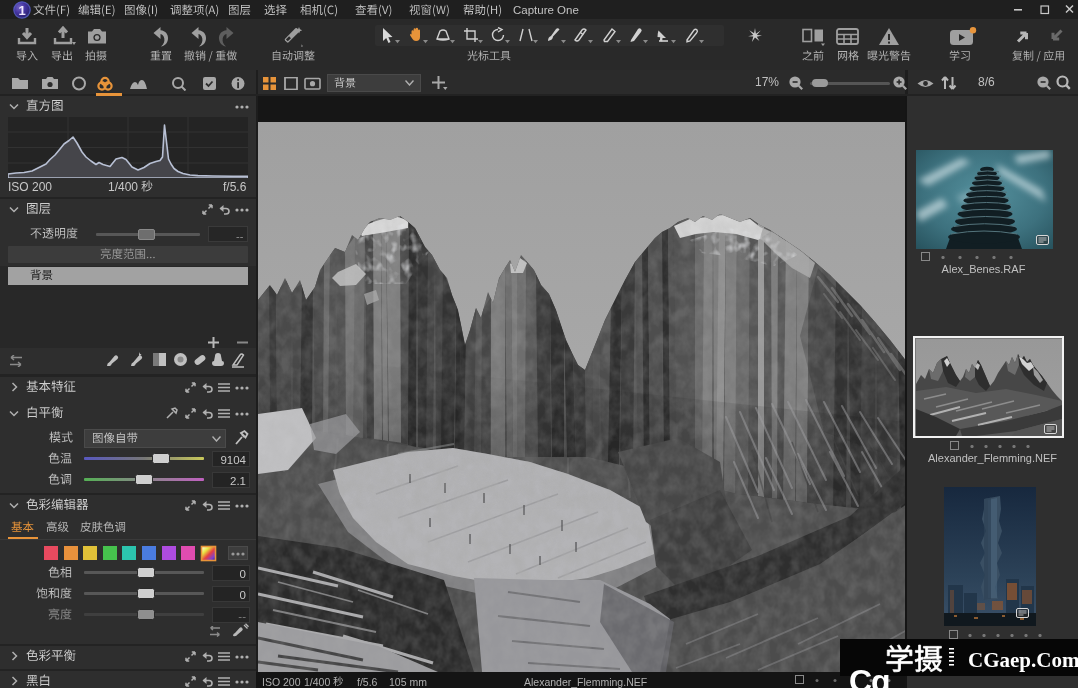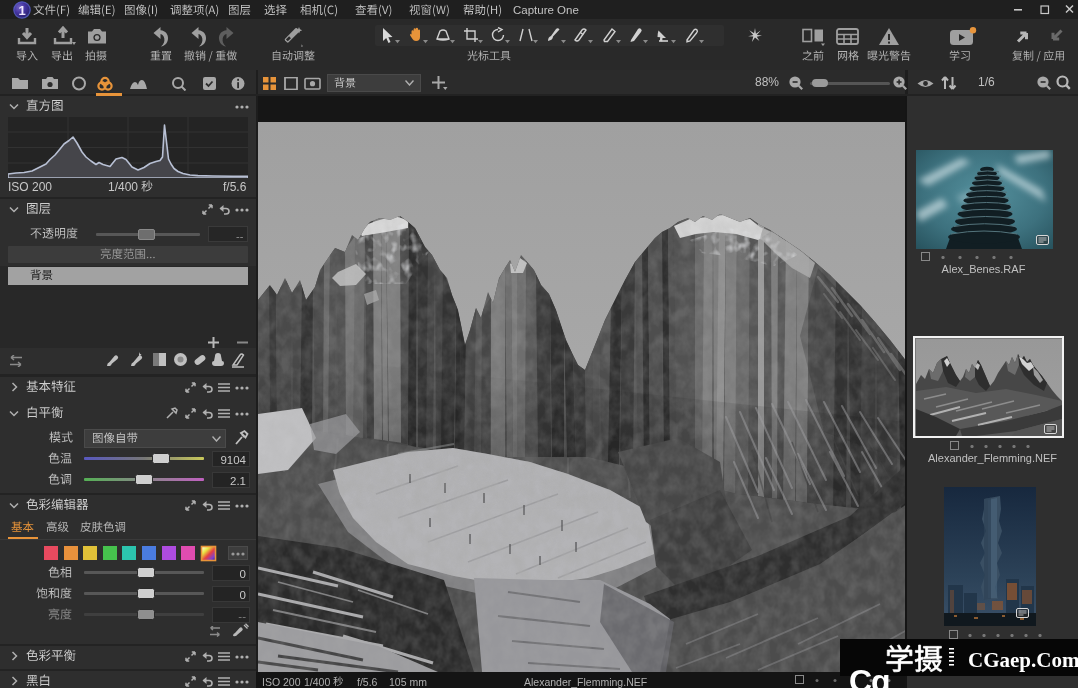--- a/index.html
+++ b/index.html
@@ -311,21 +311,21 @@
         <path d="M2.2 -4.8H8.3V-4.2H3V0.9H2.2ZM8.1 -4.8H8.9V-0Q8.9 0.3 8.8 0.5Q8.7 0.7 8.5 0.8Q8.2 0.8 7.8 0.9Q7.3 0.9 6.7 0.9Q6.6 0.7 6.6 0.5Q6.5 0.3 6.4 0.2Q6.7 0.2 7 0.2Q7.3 0.2 7.5 0.2Q7.8 0.2 7.8 0.2Q8 0.2 8 0.1Q8.1 0.1 8.1 -0ZM2.8 -3.2H8.3V-2.6H2.8ZM0.9 -8.3H4.1V-7.6H0.9ZM0.6 -6.1Q1.3 -6.2 2.2 -6.4Q3.1 -6.5 4.1 -6.7L4.1 -6.1Q3.2 -5.9 2.3 -5.7Q1.4 -5.6 0.7 -5.4ZM2.8 -1.6H8.4V-1H2.8ZM3.6 -9.3H4.4V-5.2H3.6ZM9.4 -8.7 10 -8.2Q9.5 -8 8.9 -7.8Q8.4 -7.6 7.8 -7.4Q7.2 -7.3 6.6 -7.1Q6.6 -7.3 6.5 -7.4Q6.5 -7.6 6.4 -7.7Q6.9 -7.9 7.5 -8Q8 -8.2 8.5 -8.4Q9 -8.6 9.4 -8.7ZM6 -9.2H6.9V-6.3Q6.9 -6.1 7 -6Q7.1 -6 7.5 -6Q7.5 -6 7.8 -6Q8 -6 8.3 -6Q8.6 -6 8.8 -6Q9 -6 9.2 -6Q9.3 -6 9.5 -6Q9.6 -6.1 9.6 -6.3Q9.6 -6.5 9.7 -6.9Q9.8 -6.8 10 -6.7Q10.2 -6.7 10.4 -6.6Q10.4 -6.1 10.2 -5.8Q10.1 -5.5 9.9 -5.4Q9.7 -5.3 9.2 -5.3Q9.2 -5.3 9 -5.3Q8.8 -5.3 8.5 -5.3Q8.3 -5.3 8.1 -5.3Q7.8 -5.3 7.6 -5.3Q7.4 -5.3 7.4 -5.3Q6.9 -5.3 6.6 -5.4Q6.3 -5.4 6.2 -5.7Q6 -5.9 6 -6.3Z M13.7 -7V-6.3H19.3V-7ZM13.7 -8.3V-7.6H19.3V-8.3ZM12.9 -8.8H20.1V-5.8H12.9ZM11.6 -5.1H21.4V-4.4H11.6ZM13.9 -3.2V-2.1H19.1V-3.2ZM13.1 -3.8H19.9V-1.5H13.1ZM16.1 -1.9H16.9V0.1Q16.9 0.4 16.8 0.5Q16.7 0.7 16.5 0.8Q16.3 0.8 15.9 0.9Q15.5 0.9 14.9 0.9Q14.9 0.7 14.8 0.5Q14.7 0.4 14.6 0.2Q14.9 0.2 15.2 0.2Q15.4 0.2 15.6 0.2Q15.8 0.2 15.9 0.2Q16 0.2 16 0.2Q16.1 0.2 16.1 0.1ZM17.9 -0.7 18.4 -1.2Q18.9 -1 19.4 -0.8Q20 -0.5 20.5 -0.3Q21 -0 21.3 0.2L20.8 0.7Q20.4 0.5 20 0.2Q19.5 -0 18.9 -0.3Q18.4 -0.5 17.9 -0.7ZM14.2 -1.3 14.9 -0.9Q14.6 -0.6 14.1 -0.3Q13.6 -0 13.1 0.2Q12.6 0.5 12.1 0.7Q12 0.6 11.9 0.5Q11.8 0.4 11.7 0.3Q11.6 0.2 11.5 0.1Q12 -0.1 12.5 -0.3Q13 -0.5 13.4 -0.7Q13.9 -1 14.2 -1.3ZM15.8 -5.6 16.5 -5.8Q16.7 -5.6 16.8 -5.3Q17 -5.1 17.1 -4.9L16.3 -4.6Q16.2 -4.8 16.1 -5.1Q15.9 -5.3 15.8 -5.6Z" fill="#c8c8c8"></path>
       </svg>
     </div>
     <svg class="abs" style="left:405px;top:80px" width="9" height="6">
       <path d="M0.5 0.5 L4.5 5 8.5 0.5" stroke="#b0b0b0" stroke-width="1.4" fill="none"></path>
     </svg>
     <svg class="abs" style="left:432px;top:76px" width="16" height="15">
 <path d="M6.5 0 v13 M0 6.5 h13" stroke="#a8a8a8" stroke-width="2"></path>
 <path d="M11 11 l4.5 0 -2.2 3z" fill="#a8a8a8"></path>
     </svg>
-    <div class="abs" style="left:755px;top:75px;color:#c0c0c0;font-size:12px">88%</div>
+    <div class="abs" style="left:755px;top:75px;color:#c0c0c0;font-size:12px">17%</div>
     <svg class="abs" style="left:789px;top:76px" width="14" height="14">
 <circle cx="6" cy="6" r="5.6" fill="#a8a8a8"></circle>
       <rect x="3.6" y="5.2" width="5" height="1.6" fill="#2b2b2b"></rect>
       <path d="M9.8 9.8 l3.4 3.4" stroke="#a8a8a8" stroke-width="2.2"></path>
     </svg>
     <div class="abs" style="left:810px;top:81.5px;width:80px;height:3px;background:#555;border-radius:2px;"></div>
     <div class="abs" style="left:812px;top:79px;width:16px;height:8px;background:#9a9a9a;border-radius:4px;"></div>
     <svg class="abs" style="left:893px;top:76px" width="14" height="14">
 <circle cx="6" cy="6" r="5.6" fill="#a8a8a8"></circle>
       <rect x="3.6" y="5.2" width="5" height="1.6" fill="#2b2b2b"></rect>
@@ -333,21 +333,21 @@
       <path d="M9.8 9.8 l3.4 3.4" stroke="#a8a8a8" stroke-width="2.2"></path>
     </svg>
     <svg class="abs" style="left:917px;top:78px" width="17" height="11">
 <path d="M0.5 5.5 Q8.5 -1.5 16.5 5.5 Q8.5 12.5 0.5 5.5 Z" fill="#a8a8a8"></path>
       <circle cx="8.5" cy="5.5" r="2.4" fill="#2b2b2b"></circle>
     </svg>
     <svg class="abs" style="left:941px;top:76px" width="16" height="14">
 <path d="M4 13 V1 M4 1 L1 4.5 M4 1 L7 4.5" stroke="#b8b8b8" stroke-width="2" fill="none"></path>
 <path d="M11.5 1 V13 M11.5 13 L8.5 9.5 M11.5 13 L14.5 9.5" stroke="#b8b8b8" stroke-width="2" fill="none"></path>
     </svg>
-    <div class="abs" style="left:978px;top:75px;color:#c0c0c0;font-size:12px">1/6</div>
+    <div class="abs" style="left:978px;top:75px;color:#c0c0c0;font-size:12px">8/6</div>
     <svg class="abs" style="left:1037px;top:76px" width="14" height="14">
 <circle cx="6" cy="6" r="5.6" fill="#a8a8a8"></circle>
       <rect x="3.6" y="5.2" width="5" height="1.6" fill="#2b2b2b"></rect>
       <path d="M9.8 9.8 l3.4 3.4" stroke="#a8a8a8" stroke-width="2.2"></path>
     </svg>
     <svg class="abs" style="left:1056px;top:75px" width="15" height="15">
 <circle cx="6.5" cy="6.5" r="5" fill="none" stroke="#b8b8b8" stroke-width="2.2"></circle>
       <path d="M10.2 10.2 l3.6 3.6" stroke="#b8b8b8" stroke-width="2.4"></path>
     </svg>
     <div class="abs" style="left:0;top:96px;width:256px;height:592px;background:#2e2e2e;"></div>

